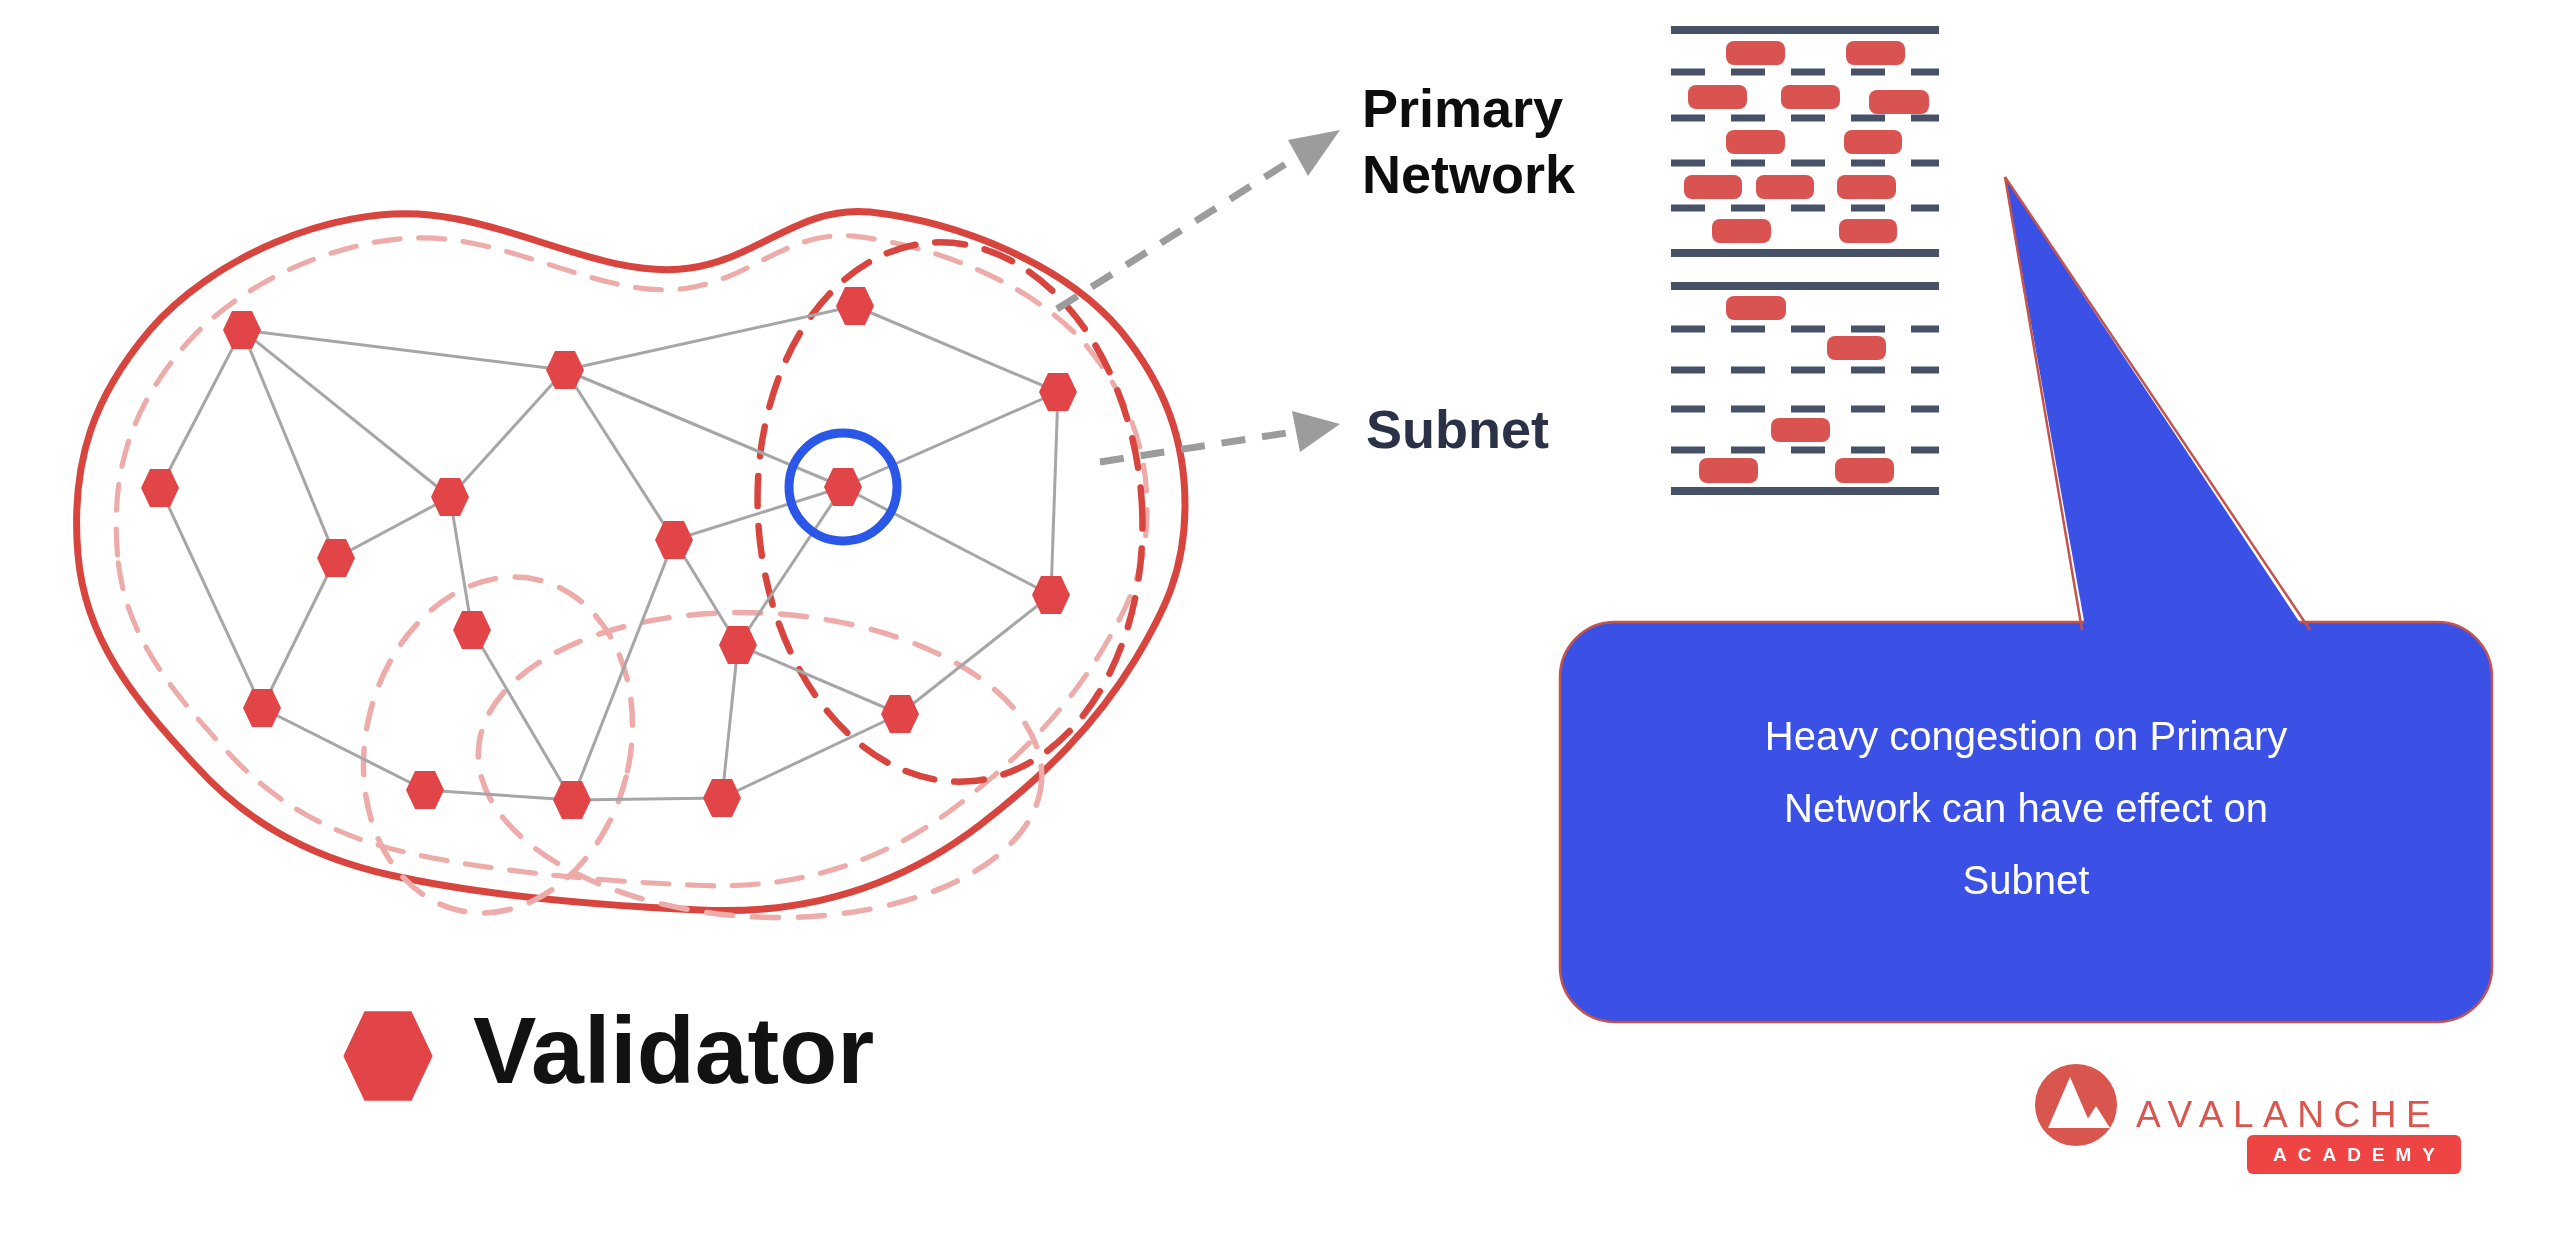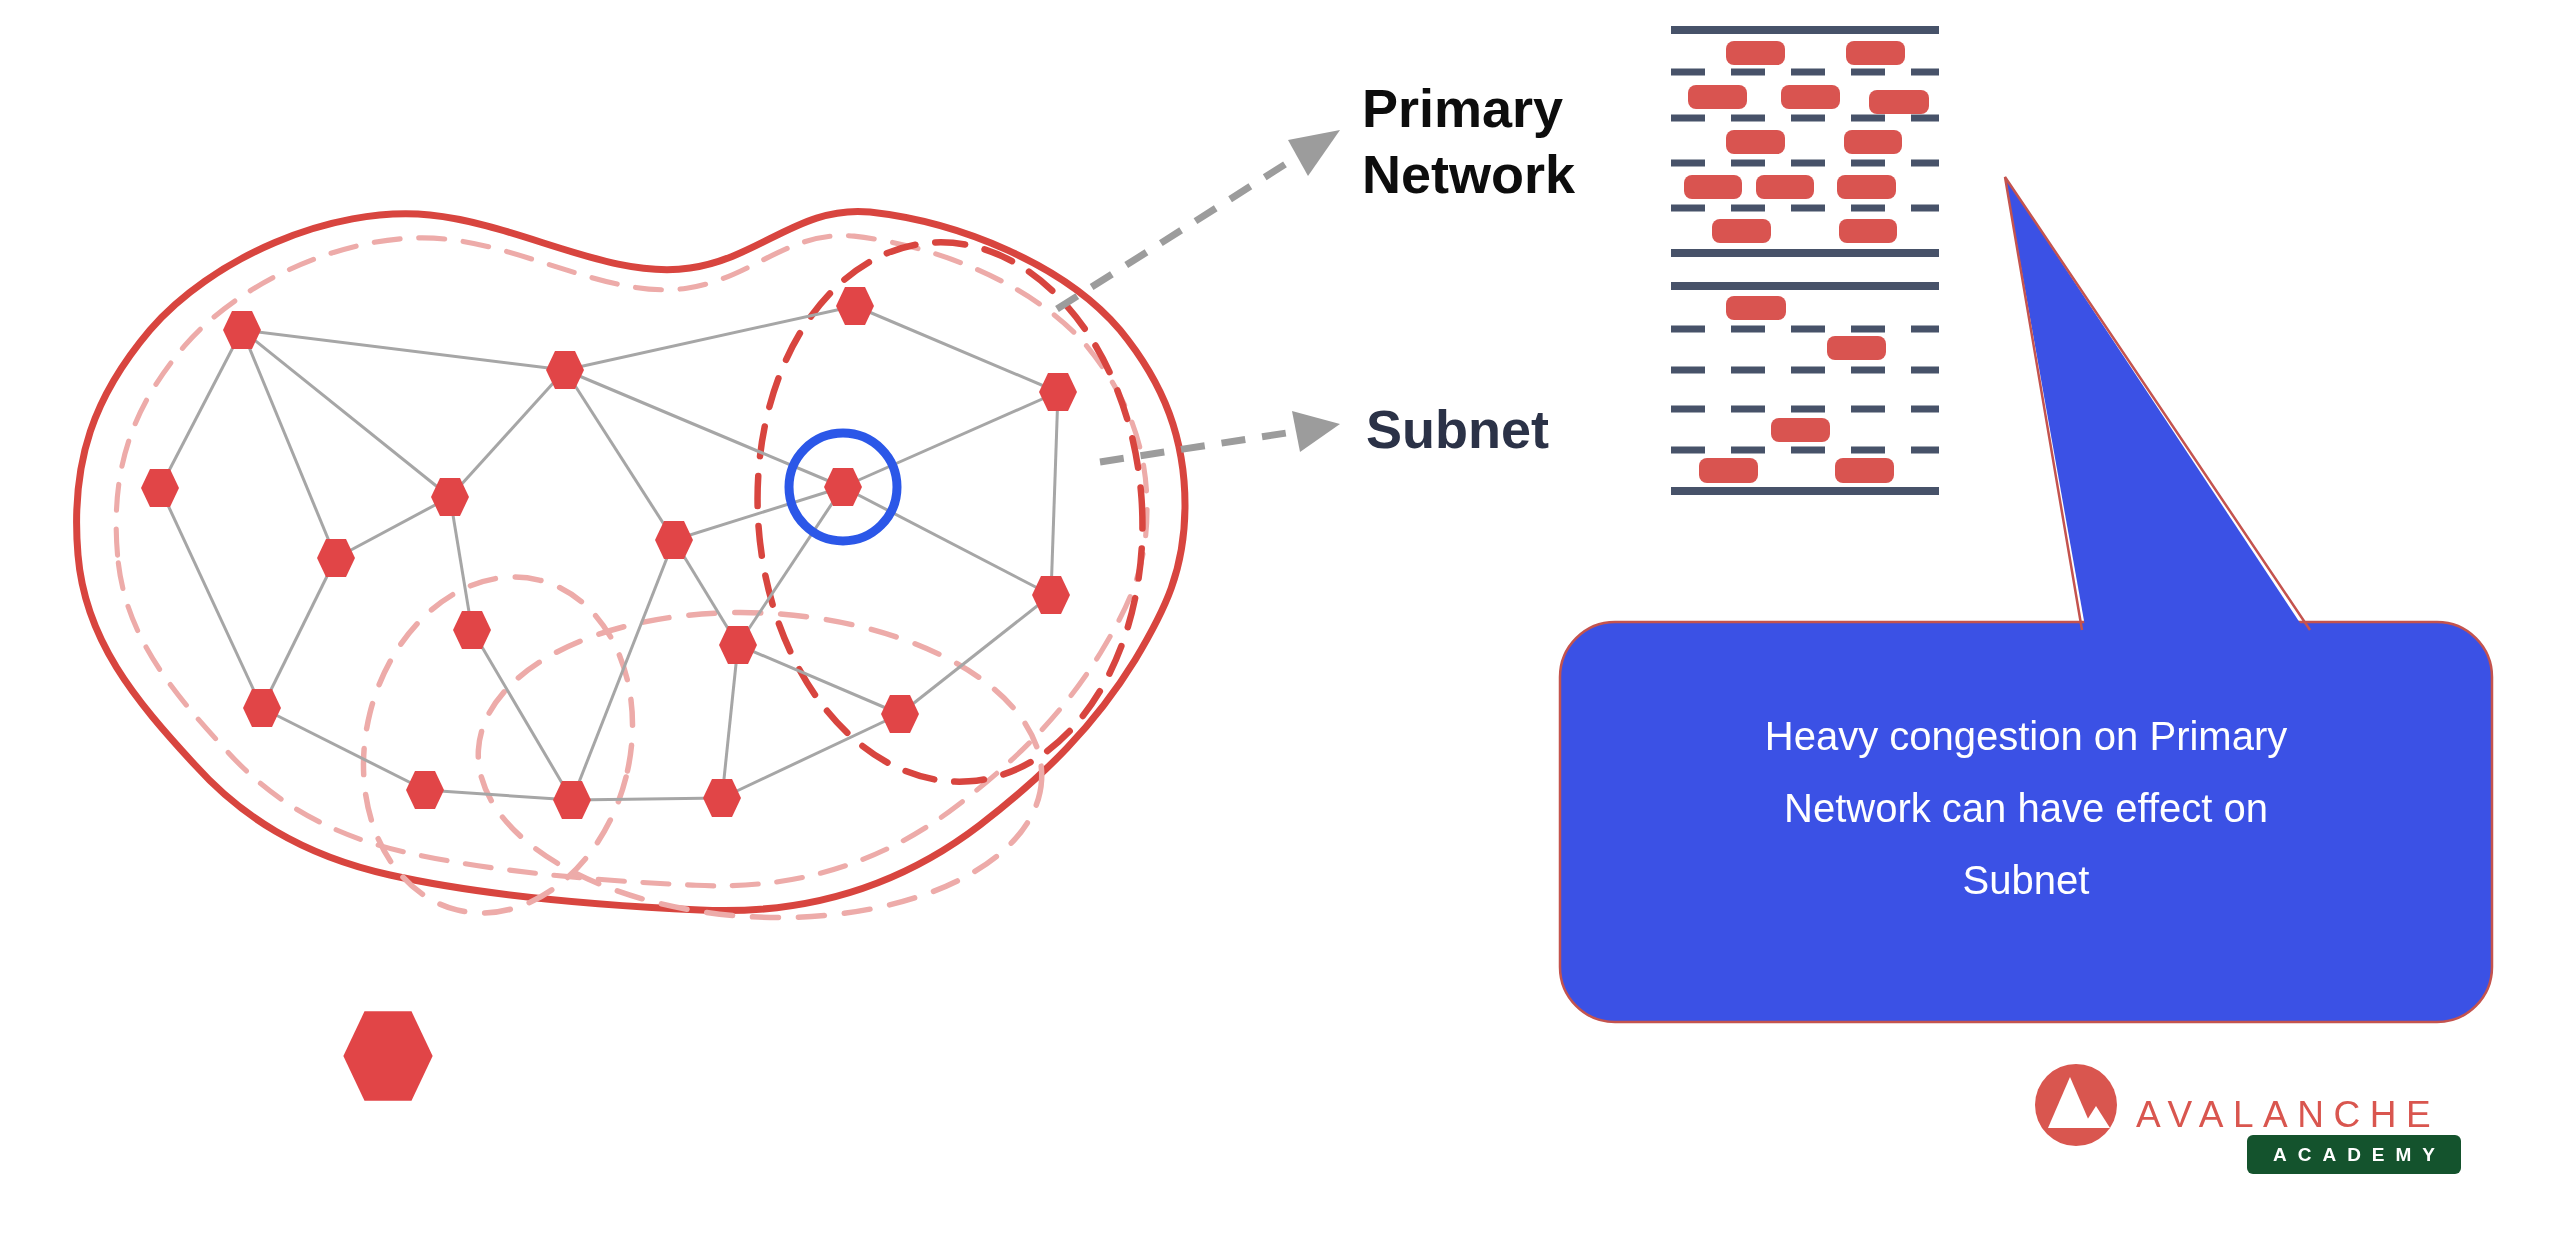--- a/index.html
+++ b/index.html
@@ -7,21 +7,21 @@
           font-family:"Liberation Sans","DejaVu Sans",sans-serif;}
   svg{position:absolute;left:0;top:0;}
   .lbl{position:absolute;white-space:pre-line;}
   .lbl-primary{left:1362px;top:76px;font-size:54px;font-weight:bold;line-height:1.22;color:#0d0d0d;}
   .lbl-subnet{left:1366px;top:398px;font-size:54px;font-weight:bold;color:#2b3247;}
   .lbl-validator{left:473px;top:1003px;font-size:95px;font-weight:bold;color:#121212;line-height:1;}
   .callout-text{left:1562px;top:700px;width:928px;text-align:center;font-size:40px;line-height:1.8;
                 font-weight:400;color:#ffffff;}
   .brand-word{left:2136px;top:1086px;font-size:37px;font-weight:normal;letter-spacing:9.5px;color:#d9564f;margin-top:8px;}
   .brand-badge{position:absolute;left:2247px;top:1135px;width:214px;height:39px;border-radius:6px;
-               background:#14532d;display:flex;align-items:center;justify-content:center;}
+               background:#ef4444;display:flex;align-items:center;justify-content:center;}
   .brand-badge span{font-size:19px;font-weight:bold;letter-spacing:11px;color:#ffffff;padding-left:11px;}
 </style>
 </head>
 <body>
 
 <div class="canvas">
 
 <svg width="2558" height="1258" viewBox="0 0 2558 1258">
   <defs>
     <path id="hex" d="M -19 0 L -10 -19 L 10 -19 L 19 0 L 10 19 L -10 19 Z"></path>
@@ -162,20 +162,21 @@
   <g>
     <circle cx="2076" cy="1105" r="41" fill="#d9564f"></circle>
     <polygon points="2070,1077 2048,1128 2092,1128" fill="#ffffff"></polygon>
     <polygon points="2096,1106 2110,1128 2082,1128" fill="#ffffff"></polygon>
   </g>
 </svg>
 
 <div class="lbl lbl-primary">Primary
 Network</div>
 <div class="lbl lbl-subnet">Subnet</div>
+<div class="lbl lbl-validator">Validator</div>
 <div class="lbl callout-text">Heavy congestion on Primary
 Network can have effect on
 Subnet</div>
 <div class="lbl brand-word">AVALANCHE</div>
 <div class="brand-badge">
   <span>ACADEMY</span>
 </div>
 
 </div>
 

